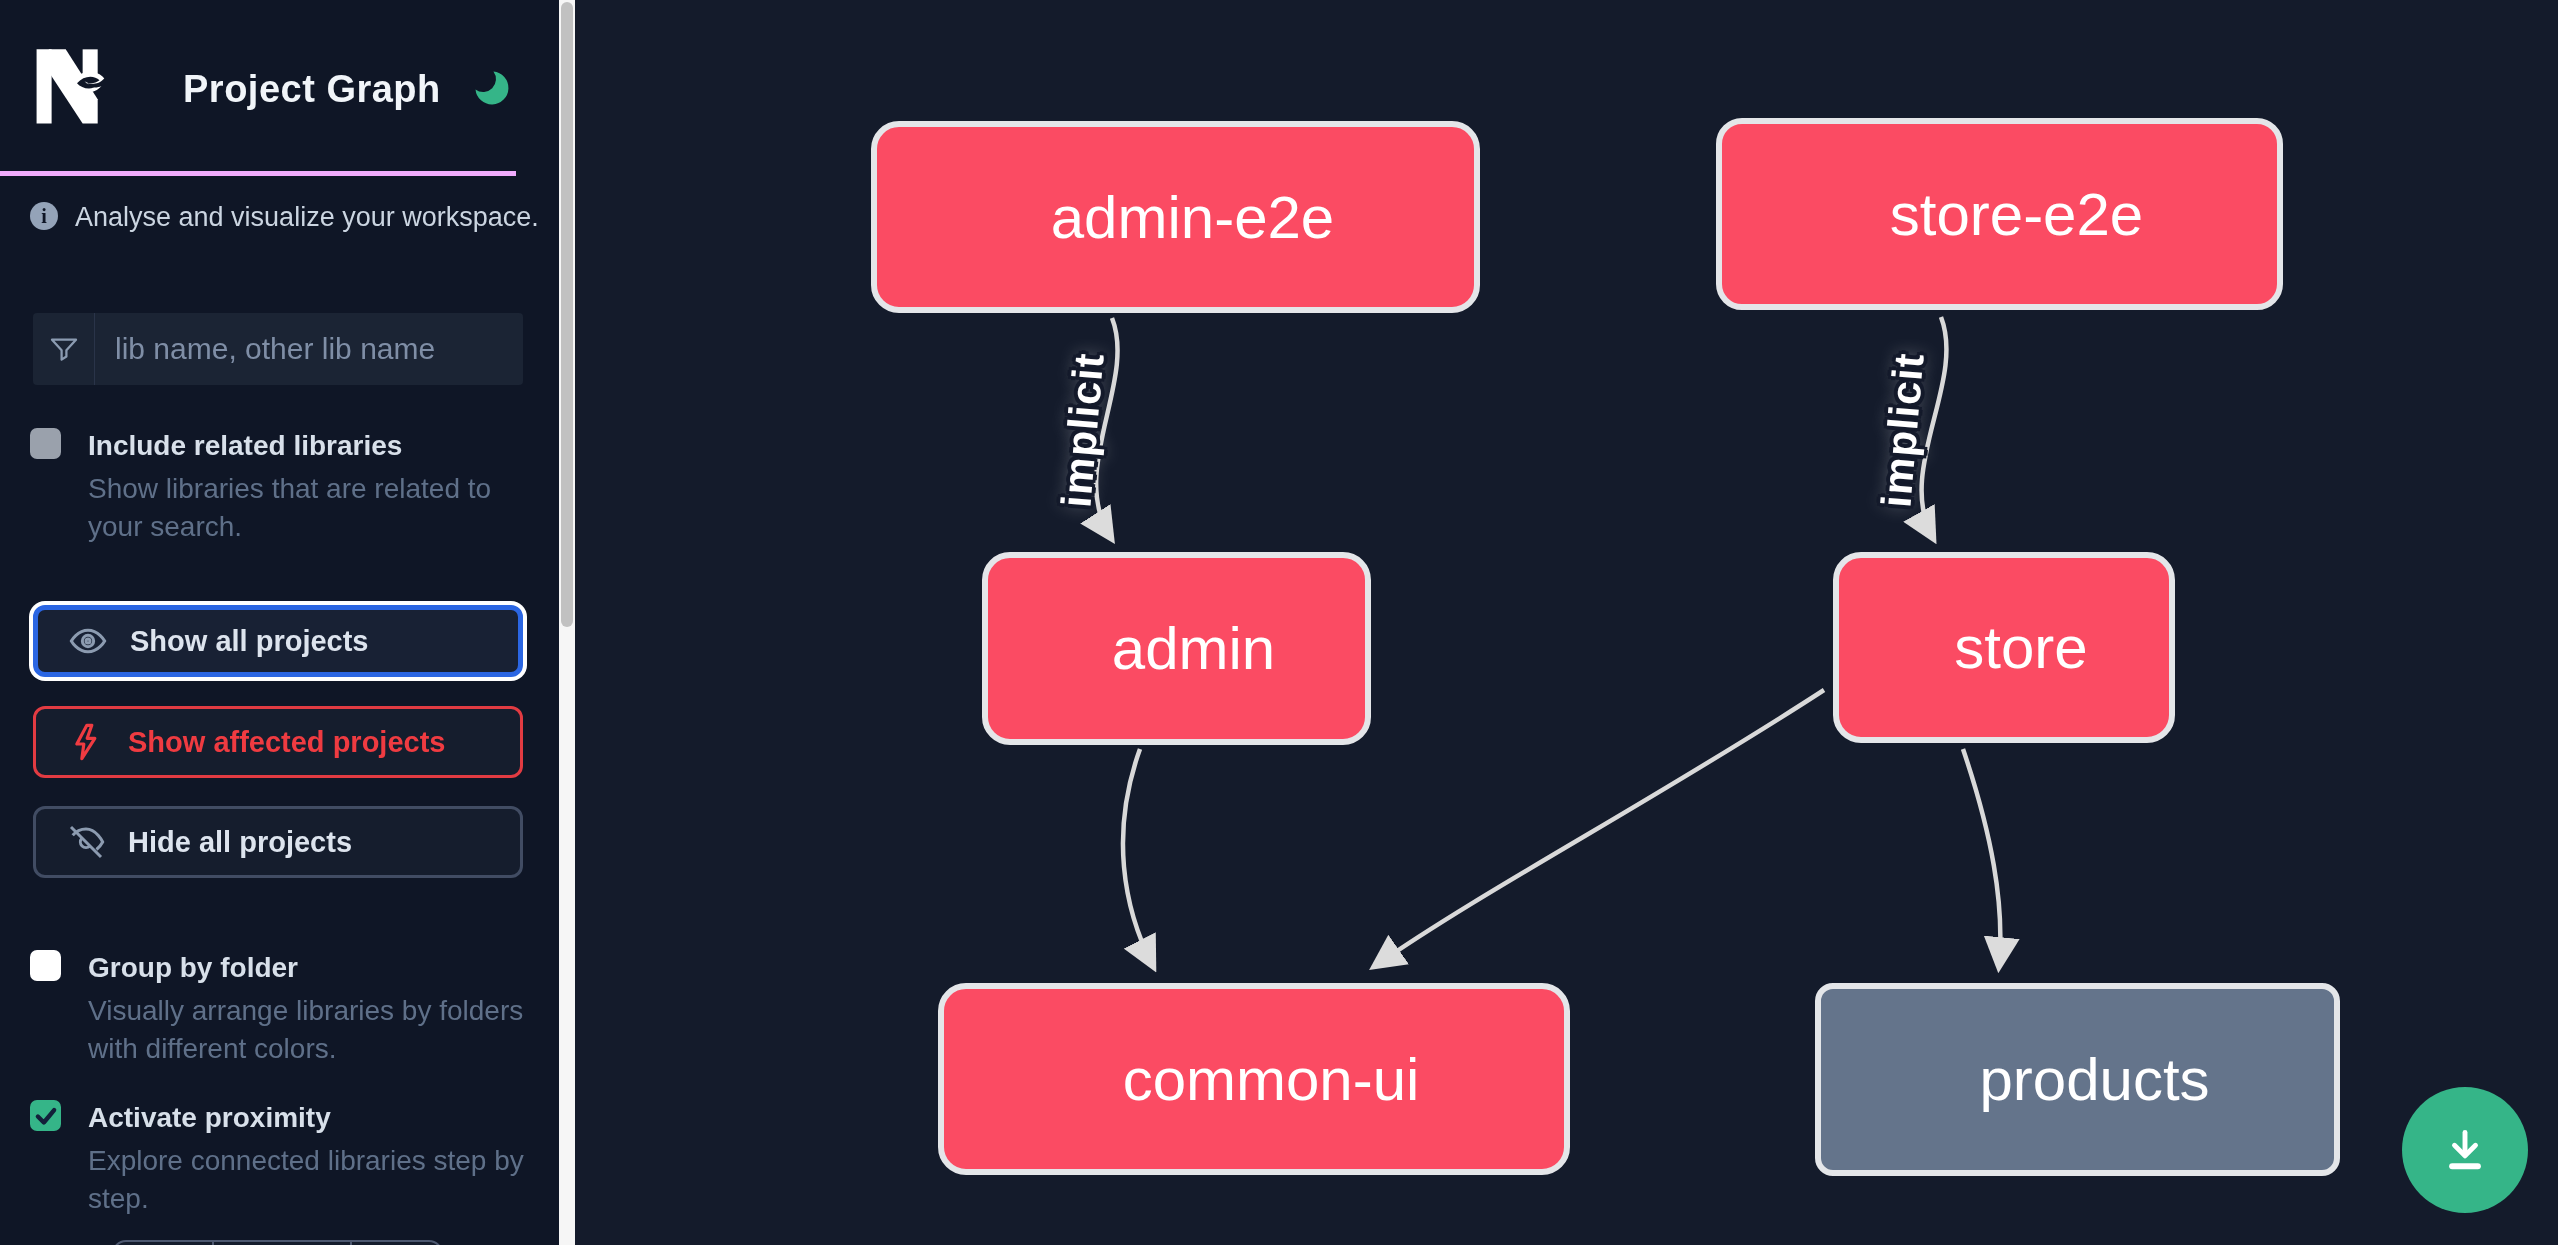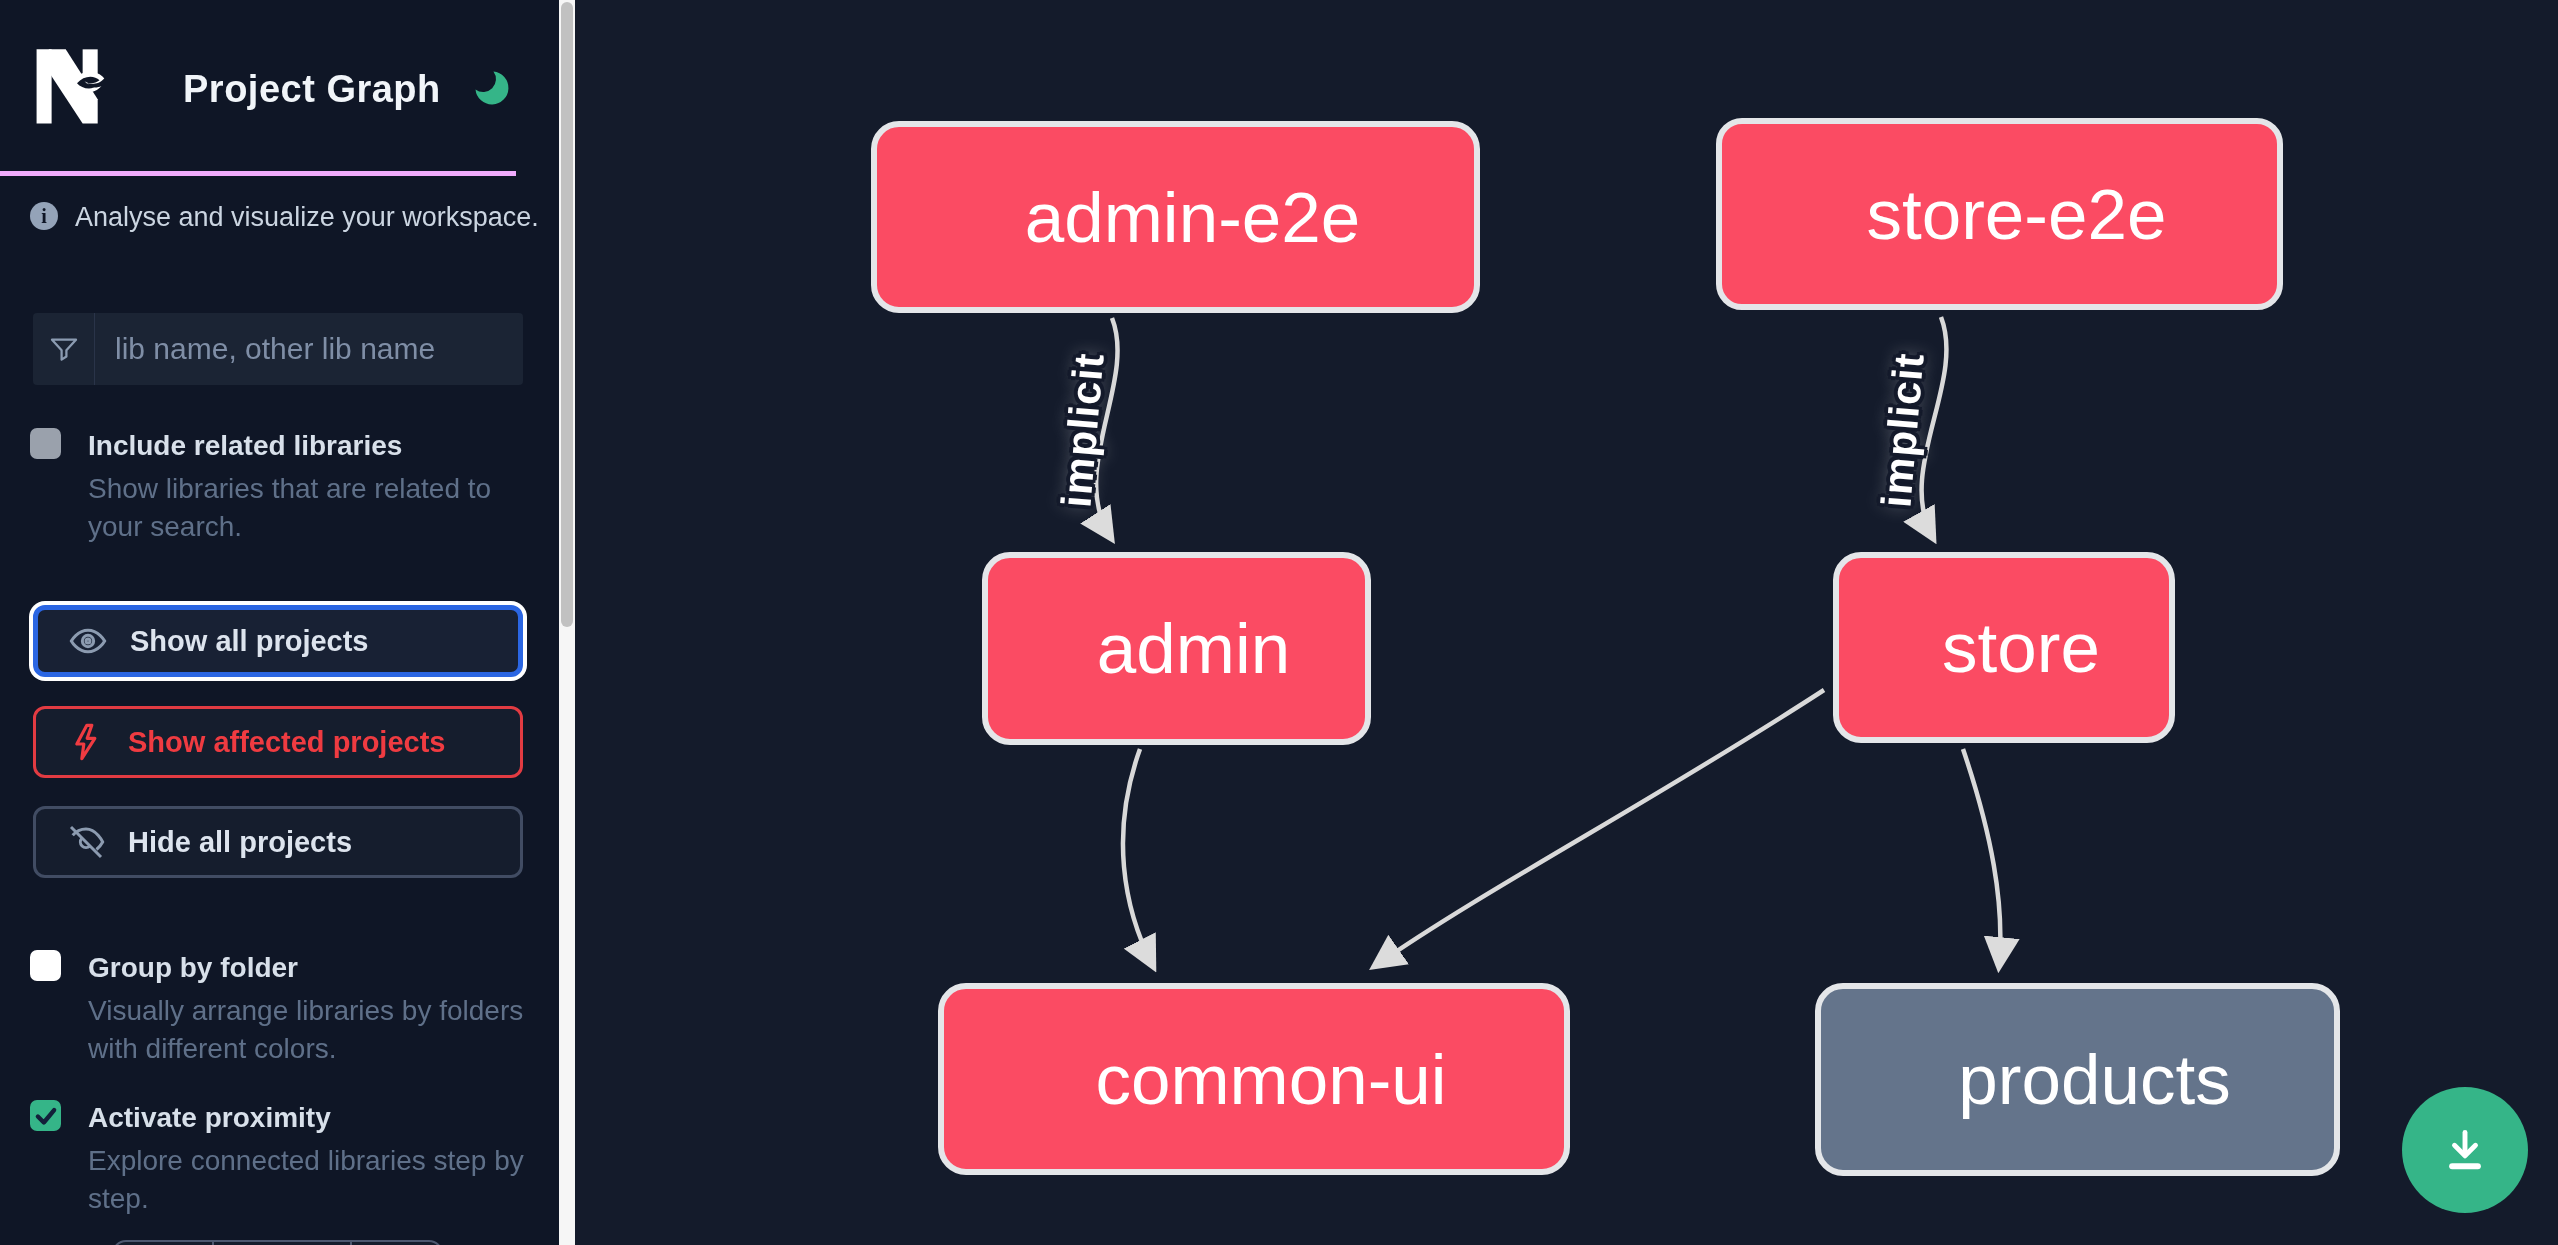--- a/index.html
+++ b/index.html
@@ -60,23 +60,23 @@
   #scrollbar-track { position:absolute; left:559px; top:0; width:16px; height:1245px;
                      background:#f6f6f6; }
   #scrollbar-thumb { position:absolute; left:2px; top:2px; width:12px; height:625px;
                      background:#c1c1c1; border-radius:7px; }
 
   
   #canvas { position:absolute; left:575px; top:0; width:1983px; height:1245px;
             background:#141b2b; }
   .node { position:absolute; border:6px solid #e4e6e9; border-radius:28px;
           display:flex; align-items:center; justify-content:center;
-          color:#ffffff; font-size:71px; cursor:pointer;padding-left:34px; }
+          color:#ffffff; font-size:60px; cursor:pointer;padding-left:34px; }
   .node.affected { background:#fb4b63; }
-  .node.normal   { background:#64748b; }
+  .node.normal   { background:#64748b;border-radius:18px; }
 
   #edges-svg { position:absolute; left:0; top:0; width:1983px; height:1245px; }
 
   .edge-label { position:absolute; transform:translate(-50%,-50%) rotate(-85deg);
                 font-size:42px; font-weight:700; color:#ffffff; letter-spacing:1px;
                 text-shadow:
                   -3px -3px 0 #141a2b, 3px -3px 0 #141a2b,
                   -3px  3px 0 #141a2b, 3px  3px 0 #141a2b,
                   -4px  0   0 #141a2b, 4px  0   0 #141a2b,
                    0   -4px 0 #141a2b, 0    4px 0 #141a2b,

